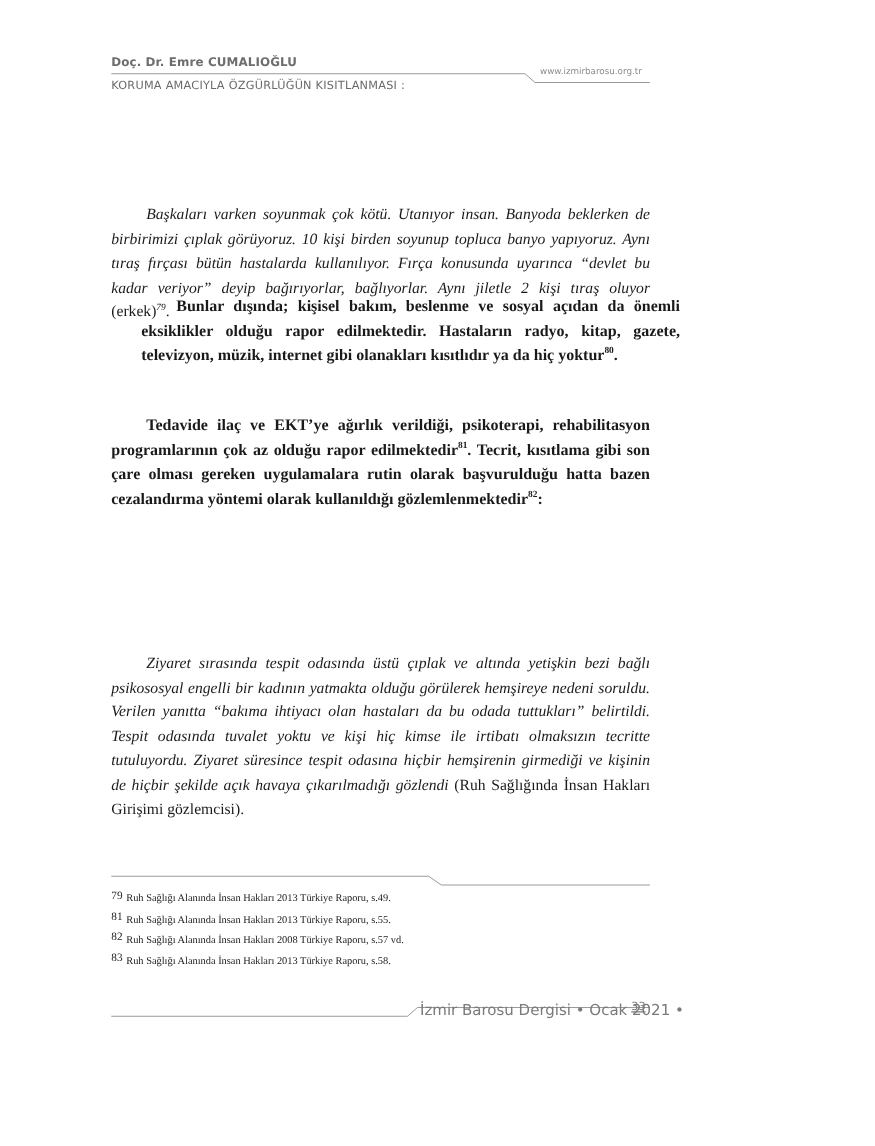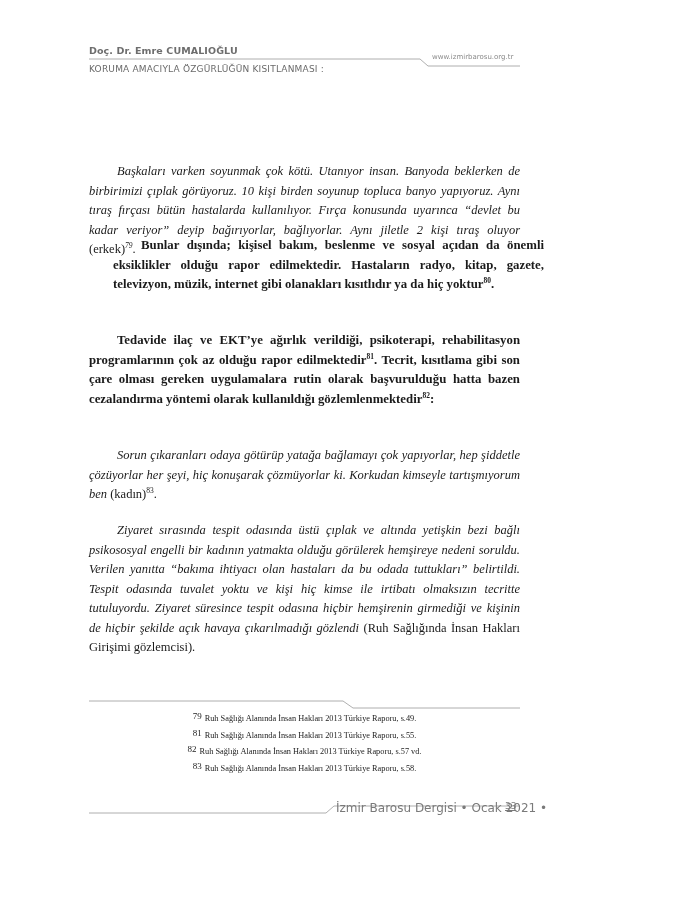--- a/index.html
+++ b/index.html
@@ -23,21 +23,21 @@
   sup { font-size: 7.5px; line-height: 0; vertical-align: super; }
 
   .p1 { top: 128px; left: 89px; width: 431px; margin-top: 34px; }
   .p2 { top: 236px; left: 89px; width: 431px; margin-left: 24px; }
   .p3 { top: 331px; left: 89px; width: 431px; }
   .p4 { top: 446px; left: 89px; width: 431px; }
   .p5 { top: 521px; left: 89px; width: 431px; }
 
   
   .fn-list { position: absolute; left: 89px; top: 708px; width: 431px; font-family: "Liberation Serif", serif; font-size: 8.3px; color: #222; }
-  .fn { height: 16.5px; line-height: 16.5px; white-space: nowrap; text-align: center; }
+  .fn { height: 16.5px; line-height: 16.5px; white-space: nowrap; }
   .fn-num { font-size: 9px; vertical-align: 2px; margin-right: 3px; }
 
   .footer-text { position: absolute; left: 336px; top: 801px; font-family: "DejaVu Sans", sans-serif; font-size: 12px; color: #7a7a7a; white-space: nowrap; }
   .footer-page { position: absolute; left: 505px; top: 801px; font-family: "DejaVu Sans", sans-serif; font-size: 9px; color: #7a7a7a; text-decoration: underline; }
 </style>
 </head>
 <body>
 
 <div class="page">
 
@@ -54,35 +54,32 @@
   </div>
 
   <div class="body-text p2 para bold">
     <span>Bunlar dışında; kişisel bakım, beslenme ve sosyal açıdan da önemli eksiklikler olduğu rapor edilmektedir. Hastaların radyo, kitap, gazete, televizyon, müzik, internet gibi olanakları kısıtlıdır ya da hiç yoktur</span><sup>80</sup><span>.</span>
   </div>
 
   <div class="body-text p3 para bold">
     <span>Tedavide ilaç ve EKT’ye ağırlık verildiği, psikoterapi, rehabilitasyon programlarının çok az olduğu rapor edilmektedir</span><sup>81</sup><span>. Tecrit, kısıtlama gibi son çare olması gereken uygulamalara rutin olarak başvurulduğu hatta bazen cezalandırma yöntemi olarak kullanıldığı gözlemlenmektedir</span><sup>82</sup><span>:</span>
   </div>
 
-  <div class="body-text p4 para quote">
-    <span>Sorun çıkaranları odaya götürüp yatağa bağlamayı çok yapıyorlar, hep şiddetle çözüyorlar her şeyi, hiç konuşarak çözmüyorlar ki. Korkudan kimseyle tartışmıyorum ben</span><span class="upright"> (kadın)</span><sup class="upright">83</sup><span class="upright">.</span>
-  </div>
 
   <div class="body-text p5 para quote">
     <span>Ziyaret sırasında tespit odasında üstü çıplak ve altında yetişkin bezi bağlı psikososyal engelli bir kadının yatmakta olduğu görülerek hemşireye nedeni soruldu. Verilen yanıtta “bakıma ihtiyacı olan hastaları da bu odada tuttukları” belirtildi. Tespit odasında tuvalet yoktu ve kişi hiç kimse ile irtibatı olmaksızın tecritte tutuluyordu. Ziyaret süresince tespit odasına hiçbir hemşirenin girmediği ve kişinin de hiçbir şekilde açık havaya çıkarılmadığı gözlendi</span><span class="upright"> (Ruh Sağlığında İnsan Hakları Girişimi gözlemcisi).</span>
   </div>
 
   <svg class="hdr-line" width="700" height="917">
     <polyline points="89,701 343,701 353,708 520,708" fill="none" stroke="#9a9a9a" stroke-width="0.8"></polyline>
     <polyline points="89,813 326,813 334,806 520,806" fill="none" stroke="#9a9a9a" stroke-width="0.8"></polyline>
   </svg>
 
   <div class="fn-list">
     <div class="fn"><span class="fn-num">79</span><span>Ruh Sağlığı Alanında İnsan Hakları 2013 Türkiye Raporu, s.49.</span></div>
     <div class="fn"><span class="fn-num">81</span><span>Ruh Sağlığı Alanında İnsan Hakları 2013 Türkiye Raporu, s.55.</span></div>
-    <div class="fn"><span class="fn-num">82</span><span>Ruh Sağlığı Alanında İnsan Hakları 2013 Türkiye Raporu, s.57 vd.</span></div>
+    <div class="fn"><span class="fn-num">82</span><span>Ruh Sağlığı Alanında İnsan Hakları 2008 Türkiye Raporu, s.57 vd.</span></div>
     <div class="fn"><span class="fn-num">83</span><span>Ruh Sağlığı Alanında İnsan Hakları 2013 Türkiye Raporu, s.58.</span></div>
   </div>
 
   <div class="footer-text">İzmir Barosu Dergisi • Ocak 2021 •</div>
   <div class="footer-page">33</div>
 </div>
 
 </body></html>

